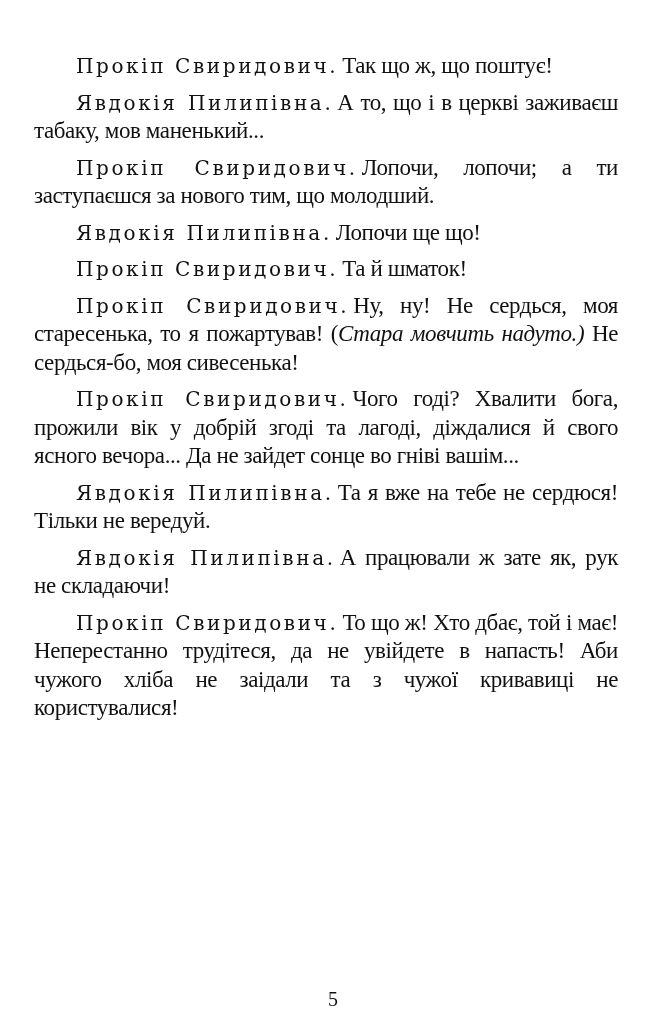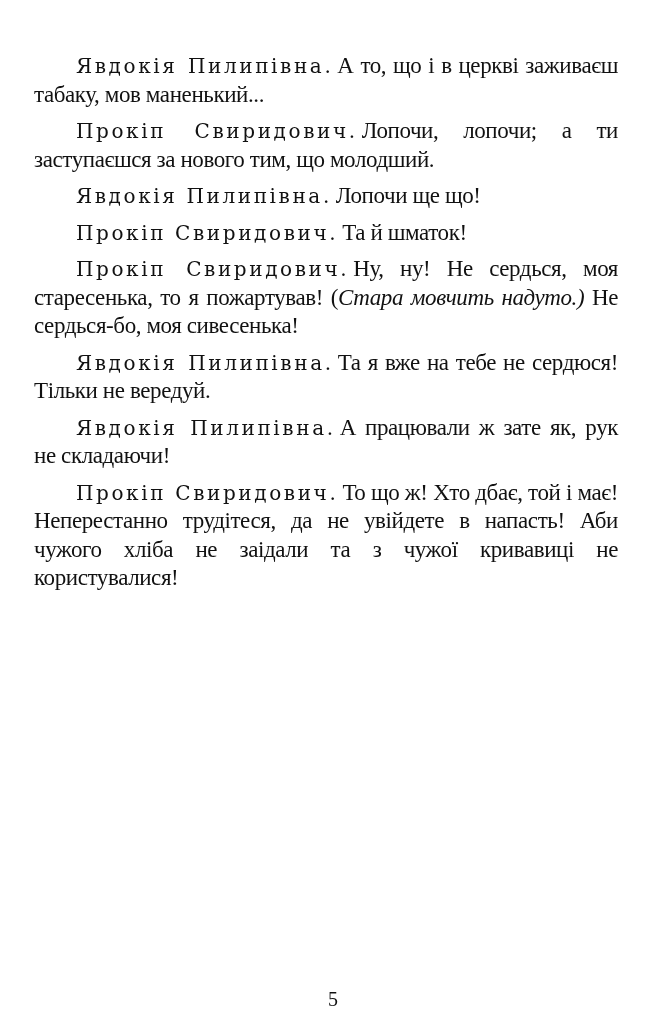--- a/index.html
+++ b/index.html
@@ -20,23 +20,25 @@
   .stage { font-style: italic; }
   .page-number {
     position: absolute; top: 988px; left: 0; width: 666px; text-align: center;
     font-family: "Liberation Serif", serif; font-size: 20px; color: #111;
   }
 </style>
 </head>
 <body>
 
 <div class="page">
+  <p class="para"><span class="speaker">Прокіп Свиридович.</span><span>Так що ж, що поштує!</span></p>
   <p class="para"><span class="speaker">Явдокія Пилипівна.</span><span>А то, що і в церкві заживаєш табаку, мов маненький...</span></p>
   <p class="para"><span class="speaker">Прокіп Свиридович.</span><span>Лопочи, лопочи; а ти заступаєшся за нового тим, що молодший.</span></p>
   <p class="para"><span class="speaker">Явдокія Пилипівна.</span><span>Лопочи ще що!</span></p>
   <p class="para"><span class="speaker">Прокіп Свиридович.</span><span>Та й шматок!</span></p>
   <p class="para"><span class="speaker">Прокіп Свиридович.</span><span>Ну, ну! Не сердься, моя старесенька, то я пожартував! (</span><span class="stage">Стара мовчить надуто.)</span><span> Не сердься-бо, моя сивесенька!</span></p>
+  <p class="para"><span class="speaker">Прокіп Свиридович.</span><span>Чого годі? Хвалити бога, прожили вік у добрій згоді та лагоді, діждалися й свого ясного вечора... Да не зайдет сонце во гніві вашім...</span></p>
   <p class="para"><span class="speaker">Явдокія Пилипівна.</span><span>Та я вже на тебе не сердюся! Тільки не вередуй.</span></p>
   <p class="para"><span class="speaker">Явдокія Пилипівна.</span><span>А працювали ж зате як, рук не складаючи!</span></p>
   <p class="para"><span class="speaker">Прокіп Свиридович.</span><span>То що ж! Хто дбає, той і має! Неперестанно трудітеся, да не увійдете в напасть! Аби чужого хліба не заідали та з чужої кривавиці не користувалися!</span></p>
 </div>
 
 <div class="page-number">5</div>
 
 </body></html>

